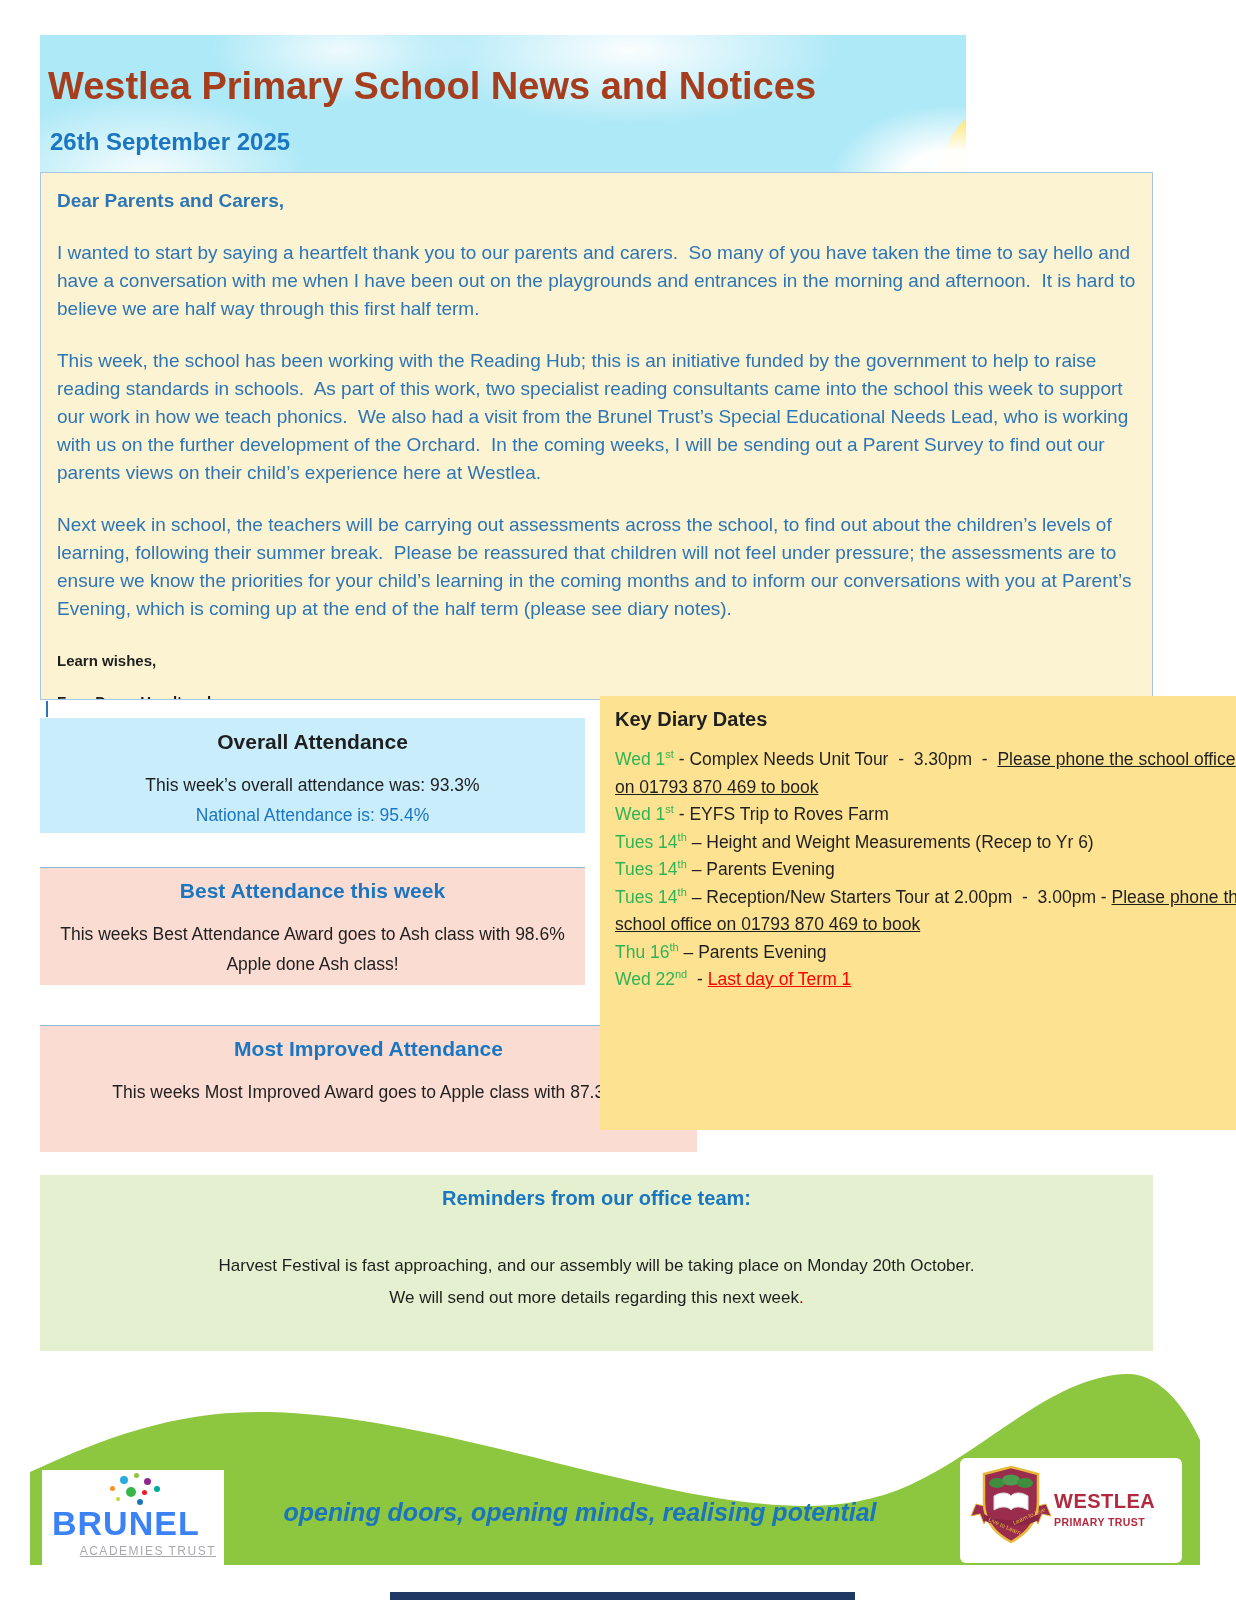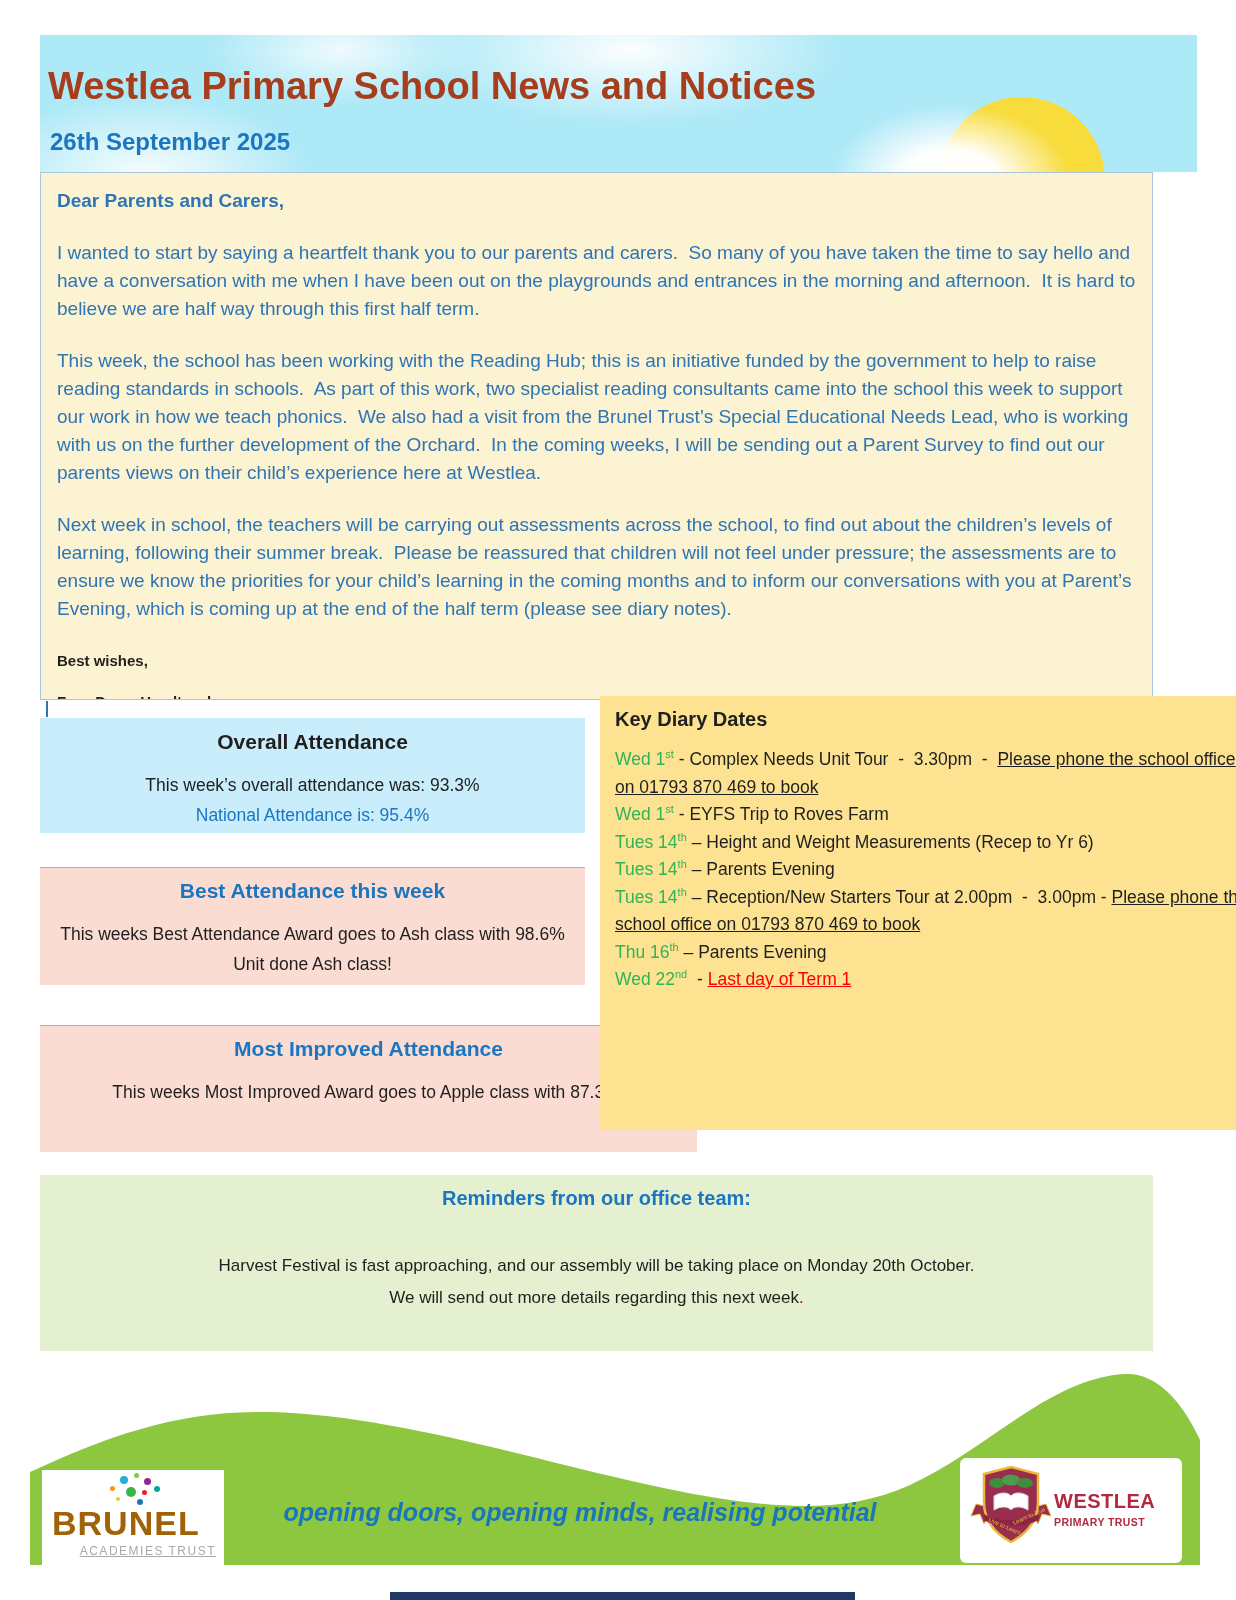--- a/index.html
+++ b/index.html
@@ -1,21 +1,21 @@
 <!DOCTYPE html>
 <html><head>
 <meta charset="utf-8">
 <style>
   * { margin:0; padding:0; box-sizing:border-box; }
   html,body { background:#ffffff; }
   body { font-family:"Liberation Sans","DejaVu Sans",sans-serif; }
   .page { position:relative; width:1236px; height:1600px; background:#ffffff; overflow:hidden; }
 
   
-  .sky { position:absolute; left:40px; top:35px; width:1157px; height:137px;
+  .sky { position:absolute; left:40px; top:35px; width:926px; height:137px;
          background-color:#AEE9F7; overflow:hidden; }
   .sun { position:absolute; left:899px; top:62px; width:166px; height:166px;
          border-radius:50%; background:#F7DC3C; }
   .cloud { position:absolute; border-radius:50%; }
   .cloud-a { left:380px; top:-60px; width:420px; height:150px;
              background:radial-gradient(closest-side, rgba(255,255,255,.95), rgba(255,255,255,0)); }
   .cloud-b { left:-60px; top:60px; width:330px; height:160px;
              background:radial-gradient(closest-side, rgba(255,255,255,.9), rgba(255,255,255,0)); }
   .cloud-c { left:790px; top:70px; width:240px; height:150px;
              background:radial-gradient(closest-side, rgba(255,255,255,.98) 40%, rgba(255,255,255,0)); }
@@ -64,21 +64,21 @@
                text-align:center; padding-top:12px; }
   .rem-title { font-size:20px; font-weight:700; color:#1B76C1; margin-bottom:40px; }
   .rem-line { font-size:17px; color:#1f1f1f; line-height:32px; white-space:pre-wrap; }
   .rem-period { color:#C00000; }
 
   
   .wave { position:absolute; left:30px; top:1370px; width:1170px; height:195px; }
   .brunel-box { position:absolute; left:42px; top:1470px; width:182px; height:97px;
                 background:#ffffff; }
   .brunel-name { position:absolute; left:10px; top:34px; font-size:34px; font-weight:600;
-                 color:#a16207; letter-spacing:1px;text-align:center; }
+                 color:#3b82f6; letter-spacing:1px;text-align:center; }
   .brunel-sub { position:absolute; right:8px; top:74px; font-size:12px; color:#A7A9AC;
                 letter-spacing:1.5px;text-decoration:underline; }
   .dot { position:absolute; border-radius:50%; }
   .dt1 { left:78px; top:6px;  width:8px;  height:8px;  background:#29ABE2; }
   .dt2 { left:92px; top:3px;  width:5px;  height:5px;  background:#8CC63F; }
   .dt3 { left:102px;top:8px;  width:7px;  height:7px;  background:#93278F; }
   .dt4 { left:68px; top:16px; width:5px;  height:5px;  background:#F7931E; }
   .dt5 { left:84px; top:17px; width:10px; height:10px; background:#39B54A; }
   .dt6 { left:100px;top:20px; width:5px;  height:5px;  background:#ED1C24; }
   .dt7 { left:112px;top:16px; width:6px;  height:6px;  background:#00A99D; }
@@ -111,35 +111,35 @@
     <div class="nl-date">26th September 2025</div>
   </div>
 
   <div class="letter">
     <p class="salutation">Dear Parents and Carers,</p>
     <div>
         <p class="para">I wanted to start by saying a heartfelt thank you to our parents and carers.  So many of you have taken the time to say hello and have a conversation with me when I have been out on the playgrounds and entrances in the morning and afternoon.  It is hard to believe we are half way through this first half term.</p>
         <p class="para">This week, the school has been working with the Reading Hub; this is an initiative funded by the government to help to raise reading standards in schools.  As part of this work, two specialist reading consultants came into the school this week to support our work in how we teach phonics.  We also had a visit from the Brunel Trust’s Special Educational Needs Lead, who is working with us on the further development of the Orchard.  In the coming weeks, I will be sending out a Parent Survey to find out our parents views on their child’s experience here at Westlea.</p>
         <p class="para">Next week in school, the teachers will be carrying out assessments across the school, to find out about the children’s levels of learning, following their summer break.  Please be reassured that children will not feel under pressure; the assessments are to ensure we know the priorities for your child’s learning in the coming months and to inform our conversations with you at Parent’s Evening, which is coming up at the end of the half term (please see diary notes).</p>
       </div>
-    <p class="closing">Best wishes,</p>
+    <p class="closing">Learn wishes,</p>
     <p class="signature">Faye Dean, Headteacher</p>
   </div>
   <div class="cursor"></div>
 
   <section class="box overall">
     <h2 class="box-title">Overall Attendance</h2>
     <p class="box-line">This week’s overall attendance was: 93.3%</p>
     <p class="box-line blue">National Attendance is: 95.4%</p>
   </section>
 
   <section class="box best">
     <h2 class="box-title blue">Best Attendance this week</h2>
     <p class="box-line">This weeks Best Attendance Award goes to Ash class with 98.6%</p>
-    <p class="box-line">Unit done Ash class!</p>
+    <p class="box-line">Apple done Ash class!</p>
   </section>
 
   <section class="box most">
     <h2 class="box-title blue">Most Improved Attendance</h2>
     <p class="box-line">This weeks Most Improved Award goes to Apple class with 87.3%.</p>
   </section>
 
   <section class="box diary">
     <h2 class="diary-title">Key Diary Dates</h2>
     <div>

